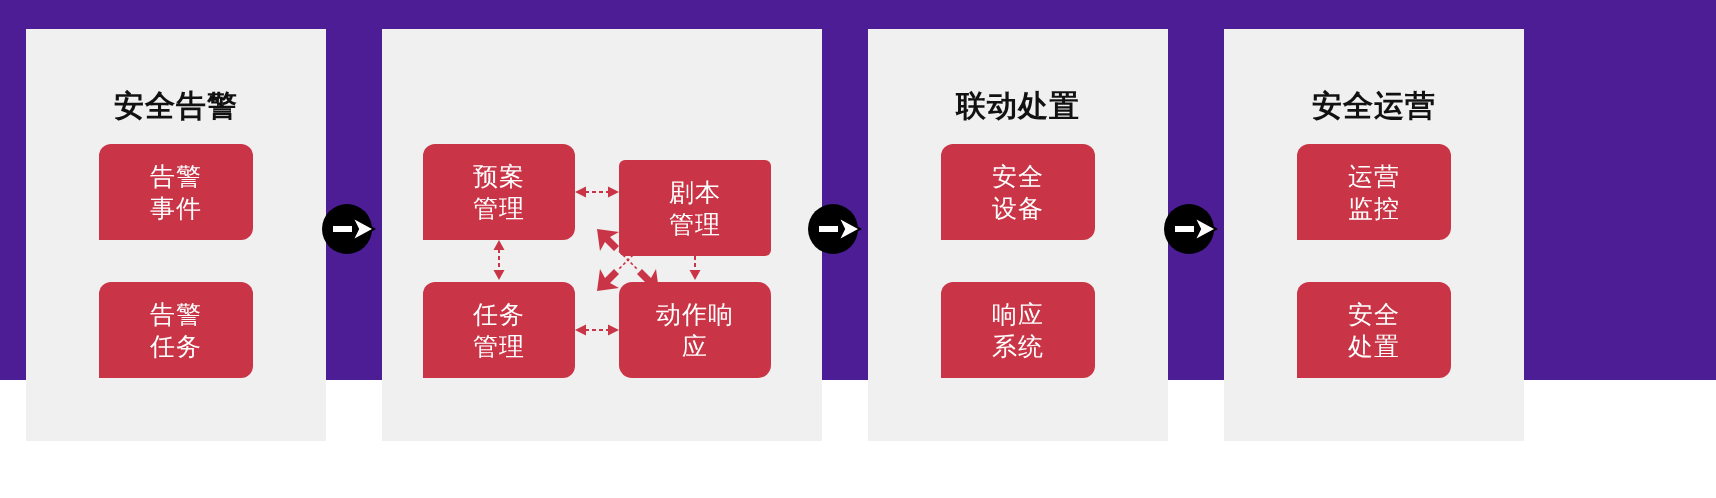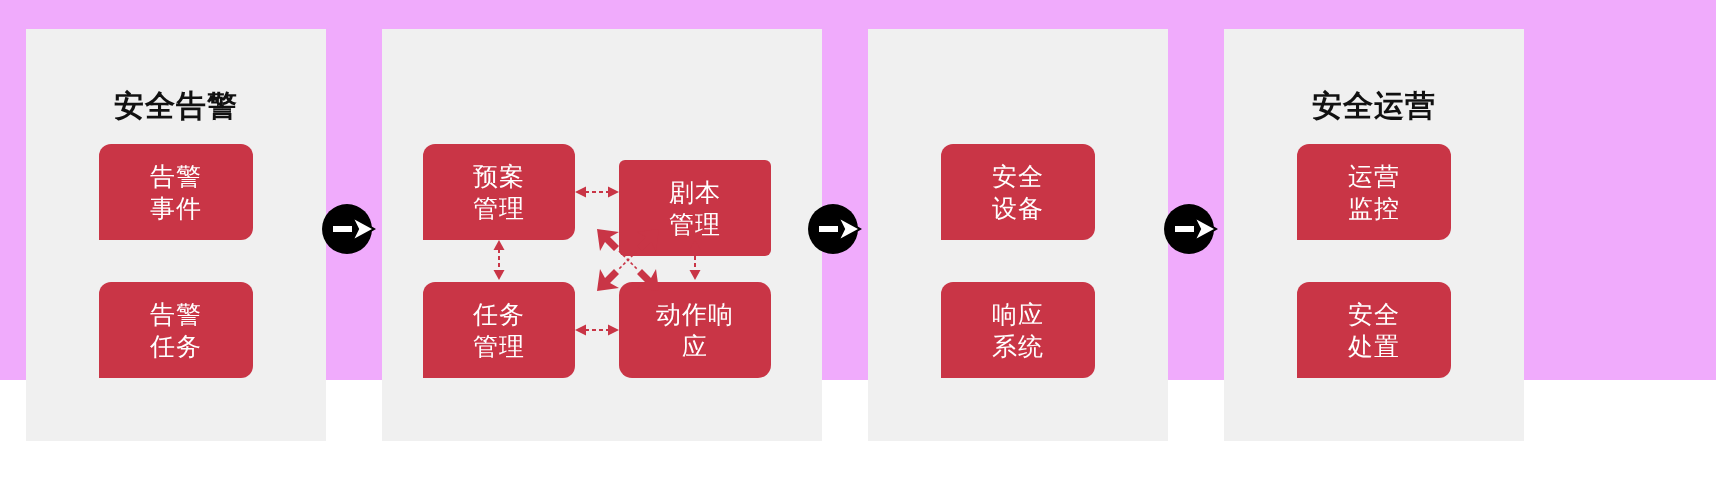--- a/index.html
+++ b/index.html
@@ -5,21 +5,21 @@
   html,body{margin:0;padding:0;}
   body{
     width:1716px;height:498px;
     background:#ffffff;
     font-family:"Liberation Sans","DejaVu Sans",sans-serif;
     overflow:hidden;
   }
   #stage{
     position:relative;
     width:1716px;height:380px;
-    background:#f0abfc;
+    background:#4c1d95;
   }
 
   
   .panel{
     position:absolute;
     top:29px;
     height:412px;
     background:#F0F0F0;
     box-sizing:border-box;
   }
@@ -202,20 +202,21 @@
   <div class="connector" id="connector-1">
     <svg width="54" height="54" viewBox="0 0 54 54">
       <circle cx="25" cy="27" r="25" fill="#000000"></circle>
       <rect x="11" y="24" width="19" height="6" fill="#FFFFFF"></rect>
       <path d="M30 13 L54 27 L30 41 L36 27 Z" fill="#000000"></path>
       <path d="M32.5 17.5 L50 27 L32.5 36.5 L37.2 27 Z" fill="#FFFFFF"></path>
     </svg>
   </div>
 
   <div class="panel" id="panel-2">
+    <div class="panel-title">联动处置</div>
 
     <div class="card col-card top">
       <span class="lbl">安全
 设备</span>
     </div>
 
     <div class="card col-card bottom">
       <span class="lbl">响应
 系统</span>
     </div>

